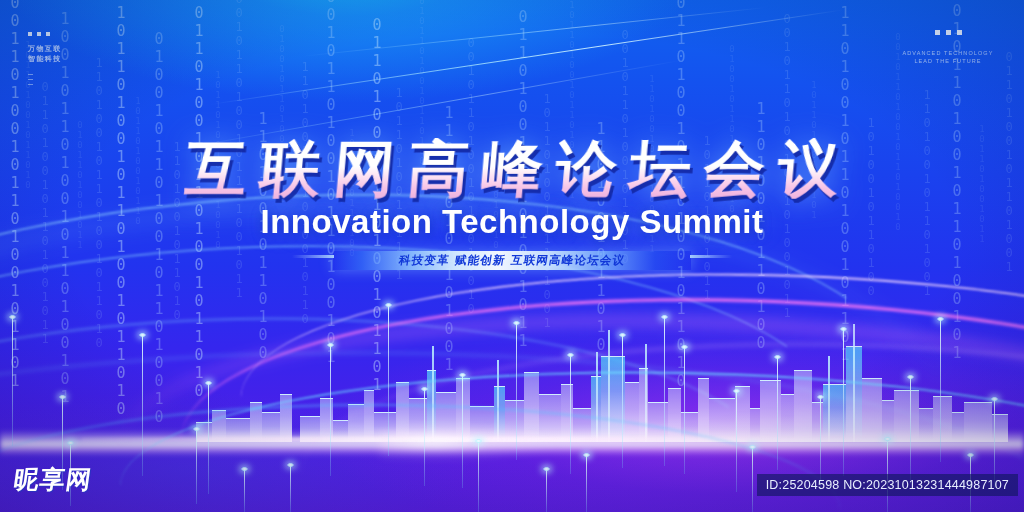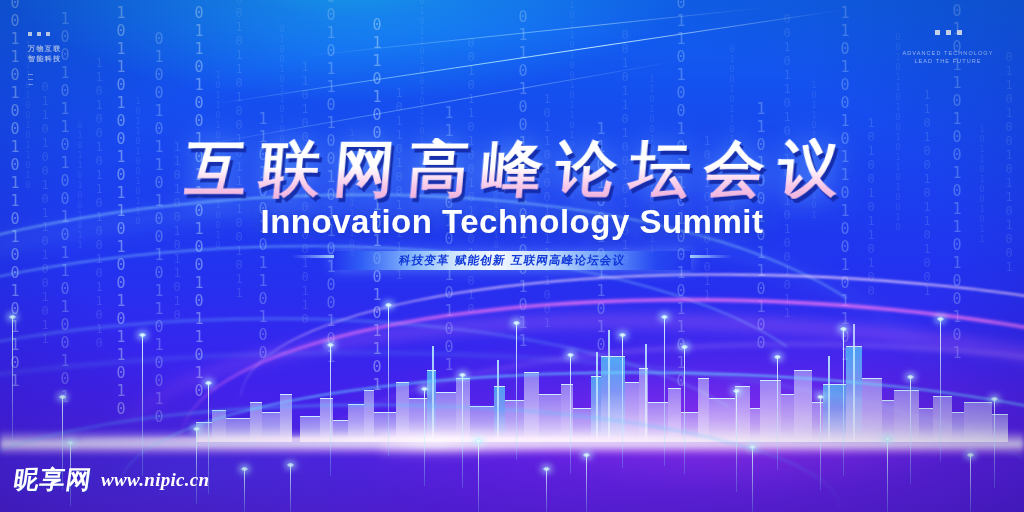--- a/index.html
+++ b/index.html
@@ -482,17 +482,17 @@
   <div class="ribbon-tip" style="left:292px;"></div>
   <div class="ribbon-tip right" style="right:292px;"></div>
   <div class="ribbon">
     <span>科技变革 赋能创新 互联网高峰论坛会议</span>
   </div>
 
   <div class="layer vignette"></div>
 
   <div class="wm">
     <span class="wm-cn">昵享网</span>
-    <span class="wm-url">www.nipic.cn</span>
-  </div>
-
+  </div>
+
+  <div class="idbar">ID:25204598 NO:20231013231444987107</div>
 
 </div>
 
 </body></html>

